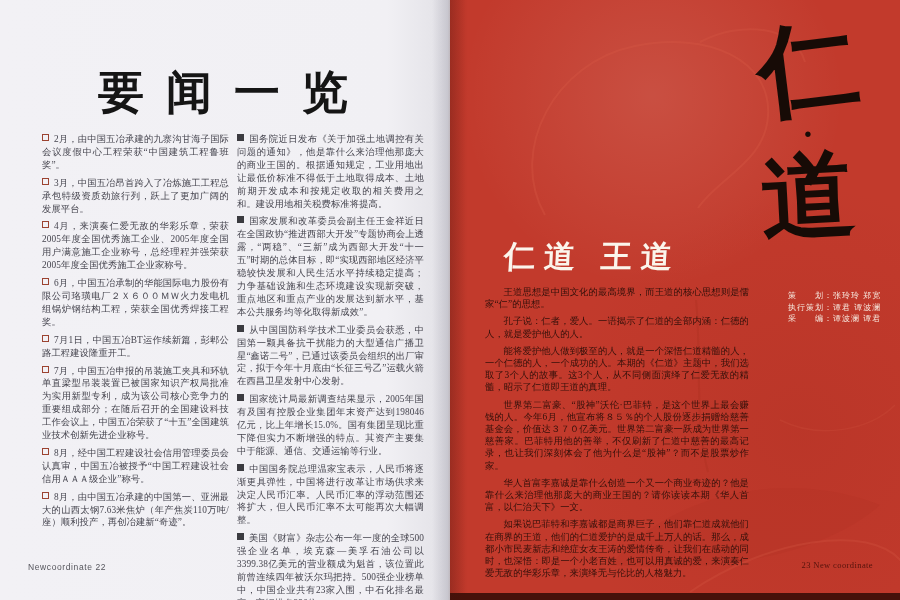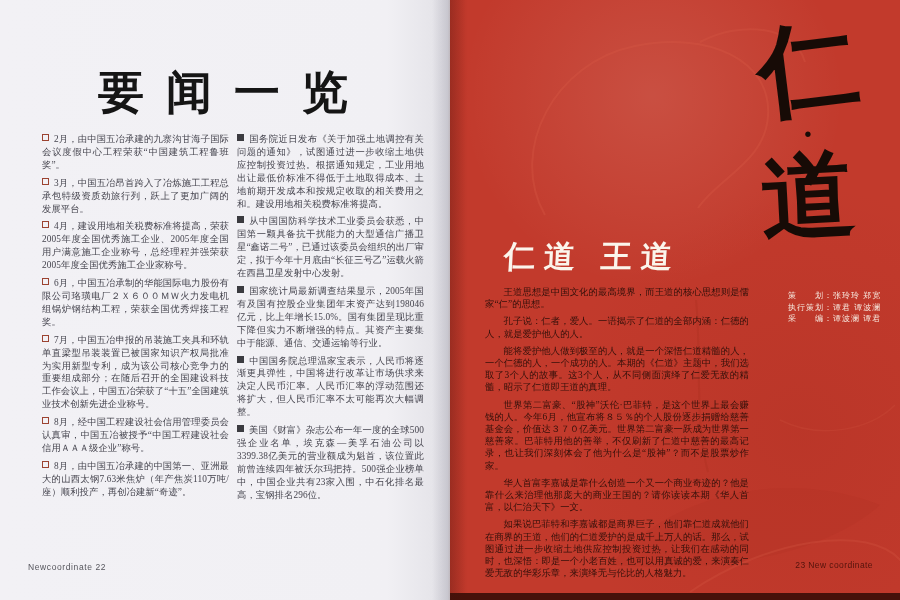--- a/index.html
+++ b/index.html
@@ -31,45 +31,47 @@
   .cal-dot{display:block;font-size:34px;line-height:24px;}
   .cal-dao{display:block;font-size:94px;line-height:100px;transform:rotate(-3deg);}
   .section-title{position:absolute;left:54px;top:236px;margin:0;font-size:31px;font-weight:bold;
     letter-spacing:9px;color:#fbf5ec;transform:skewX(-3deg);white-space:nowrap;}
   .credits{position:absolute;left:338px;top:290px;font-size:8px;line-height:11.5px;color:#f7e9df;
     font-family:Liberation Sans, sans-serif;letter-spacing:1px;white-space:nowrap;}
   .article{position:absolute;left:30px;top:281px;width:274px;font-size:9.3px;line-height:12.2px;
     text-align:justify;color:#33100a;letter-spacing:0.1px;}
   .article p{margin:5px;text-indent:2em;}
   .footer-right{position:absolute;right:27px;top:560px;font-size:8.5px;color:#54130c;
-    font-family:Liberation Sans, sans-serif;letter-spacing:0.4px;}
+    font-family:Liberation Serif, serif;letter-spacing:0.4px;}
   .bottom-strip{position:absolute;left:0;bottom:0;width:450px;height:7px;background:#47110a;}
   .spine{position:absolute;left:432px;top:0;width:34px;height:600px;pointer-events:none;
     background:linear-gradient(to right,rgba(40,35,55,0) 0%,rgba(40,35,55,0.10) 46%,rgba(60,20,12,0.16) 53%,rgba(60,20,12,0) 100%);}
 </style>
 </head>
 <body>
 
 <div class="spread">
 
   <section class="page page-left">
     <h1 class="news-title">要闻一览</h1>
 
     <div class="col col-1">
       <p class="news-item"><span class="bullet bullet-outline"></span><span>2月，由中国五冶承建的九寨沟甘海子国际会议度假中心工程荣获“中国建筑工程鲁班奖”。</span></p>
       <p class="news-item"><span class="bullet bullet-outline"></span><span>3月，中国五冶昂首跨入了冶炼施工工程总承包特级资质劲旅行列，跃上了更加广阔的发展平台。</span></p>
-      <p class="news-item"><span class="bullet bullet-outline"></span><span>4月，建设用地相关税费标准将提高，荣获2005年度全国优秀施工企业、2005年度全国用户满意施工企业称号，总经理程并强荣获2005年度全国优秀施工企业家称号。</span></p>
+      <p class="news-item"><span class="bullet bullet-outline"></span><span>4月，来演奏仁爱无敌的华彩乐章，荣获2005年度全国优秀施工企业、2005年度全国用户满意施工企业称号，总经理程并强荣获2005年度全国优秀施工企业家称号。</span></p>
       <p class="news-item"><span class="bullet bullet-outline"></span><span>6月，中国五冶承制的华能国际电力股份有限公司珞璜电厂２Ｘ６００ＭＷ火力发电机组锅炉钢结构工程，荣获全国优秀焊接工程奖。</span></p>
+      <p class="news-item"><span class="bullet bullet-outline"></span><span>7月1日，中国五冶BT运作续新篇，彭郫公路工程建设隆重开工。</span></p>
       <p class="news-item"><span class="bullet bullet-outline"></span><span>7月，中国五冶申报的吊装施工夹具和环轨单直梁型吊装装置已被国家知识产权局批准为实用新型专利，成为该公司核心竞争力的重要组成部分；在随后召开的全国建设科技工作会议上，中国五冶荣获了“十五”全国建筑业技术创新先进企业称号。</span></p>
       <p class="news-item"><span class="bullet bullet-outline"></span><span>8月，经中国工程建设社会信用管理委员会认真审，中国五冶被授予“中国工程建设社会信用ＡＡＡ级企业”称号。</span></p>
       <p class="news-item"><span class="bullet bullet-outline"></span><span>8月，由中国五冶承建的中国第一、亚洲最大的山西太钢7.63米焦炉（年产焦炭110万吨/座）顺利投产，再创冶建新“奇迹”。</span></p>
     </div>
 
     <div class="col col-2">
-      <p class="news-item"><span class="bullet bullet-solid"></span><span>国务院近日发布《关于加强土地调控有关问题的通知》，试图通过进一步收缩土地供应控制投资过热。根据通知规定，工业用地出让最低价标准不得低于土地取得成本、土地前期开发成本和按规定收取的相关费用之和。建设用地相关税费标准将提高。</span></p>
+      <p class="news-item"><span class="bullet bullet-solid"></span><span>国务院近日发布《关于加强土地调控有关问题的通知》，他是靠什么来治理他那庞大的商业王国的。根据通知规定，工业用地出让最低价标准不得低于土地取得成本、土地前期开发成本和按规定收取的相关费用之和。建设用地相关税费标准将提高。</span></p>
+      <p class="news-item"><span class="bullet bullet-solid"></span><span>国家发展和改革委员会副主任王金祥近日在全国政协“推进西部大开发”专题协商会上透露，“两稳”、“三新”成为西部大开发“十一五”时期的总体目标，即“实现西部地区经济平稳较快发展和人民生活水平持续稳定提高；力争基础设施和生态环境建设实现新突破，重点地区和重点产业的发展达到新水平，基本公共服务均等化取得新成效”。</span></p>
       <p class="news-item"><span class="bullet bullet-solid"></span><span>从中国国防科学技术工业委员会获悉，中国第一颗具备抗干扰能力的大型通信广播卫星“鑫诺二号”，已通过该委员会组织的出厂审定，拟于今年十月底由“长征三号乙”运载火箭在西昌卫星发射中心发射。</span></p>
       <p class="news-item"><span class="bullet bullet-solid"></span><span>国家统计局最新调查结果显示，2005年国有及国有控股企业集团年末资产达到198046亿元，比上年增长15.0%。国有集团呈现比重下降但实力不断增强的特点。其资产主要集中于能源、通信、交通运输等行业。</span></p>
       <p class="news-item"><span class="bullet bullet-solid"></span><span>中国国务院总理温家宝表示，人民币将逐渐更具弹性，中国将进行改革让市场供求来决定人民币汇率。人民币汇率的浮动范围还将扩大，但人民币汇率不太可能再次大幅调整。</span></p>
       <p class="news-item"><span class="bullet bullet-solid"></span><span>美国《财富》杂志公布一年一度的全球500强企业名单，埃克森—美孚石油公司以3399.38亿美元的营业额成为魁首，该位置此前曾连续四年被沃尔玛把持。500强企业榜单中，中国企业共有23家入围，中石化排名最高，宝钢排名296位。</span></p>
     </div>
 
     <div class="footer-left">Newcoordinate 22</div>
   </section>
 
   <section class="page page-right">
@@ -96,21 +98,21 @@
       <div>执行策划：谭君 谭波澜</div>
       <div>采　　编：谭波澜 谭君</div>
     </div>
 
     <div class="article">
       <p>王道思想是中国文化的最高境界，而王道的核心思想则是儒家“仁”的思想。</p>
       <p>孔子说：仁者，爱人。一语揭示了仁道的全部内涵：仁德的人，就是爱护他人的人。</p>
       <p>能将爱护他人做到极至的人，就是一个深悟仁道精髓的人，一个仁德的人，一个成功的人。本期的《仁道》主题中，我们选取了3个人的故事。这3个人，从不同侧面演绎了仁爱无敌的精髓，昭示了仁道即王道的真理。</p>
       <p>世界第二富豪、“股神”沃伦·巴菲特，是这个世界上最会赚钱的人。今年6月，他宣布将８５％的个人股份逐步捐赠给慈善基金会，价值达３７０亿美元。世界第二富豪一跃成为世界第一慈善家。巴菲特用他的善举，不仅刷新了仁道中慈善的最高记录，也让我们深刻体会了他为什么是“股神”？而不是股票炒作家。</p>
       <p>华人首富李嘉诚是靠什么创造一个又一个商业奇迹的？他是靠什么来治理他那庞大的商业王国的？请你读读本期《华人首富，以仁治天下》一文。</p>
-      <p>如果说巴菲特和李嘉诚都是商界巨子，他们靠仁道成就他们在商界的王道，他们的仁道爱护的是成千上万人的话。那么，试图通过进一步收缩土地供应控制投资过热，让我们在感动的同时，也深悟：即是一个小老百姓，也可以用真诚的爱，来演奏仁爱无敌的华彩乐章，来演绎无与伦比的人格魅力。</p>
+      <p>如果说巴菲特和李嘉诚都是商界巨子，他们靠仁道成就他们在商界的王道，他们的仁道爱护的是成千上万人的话。那么，成都小市民麦新志和绝症女友王涛的爱情传奇，让我们在感动的同时，也深悟：即是一个小老百姓，也可以用真诚的爱，来演奏仁爱无敌的华彩乐章，来演绎无与伦比的人格魅力。</p>
     </div>
 
     <div class="footer-right">23 New coordinate</div>
     <div class="bottom-strip"></div>
   </section>
 
   <div class="spine"></div>
 </div>
 
 </body></html>

